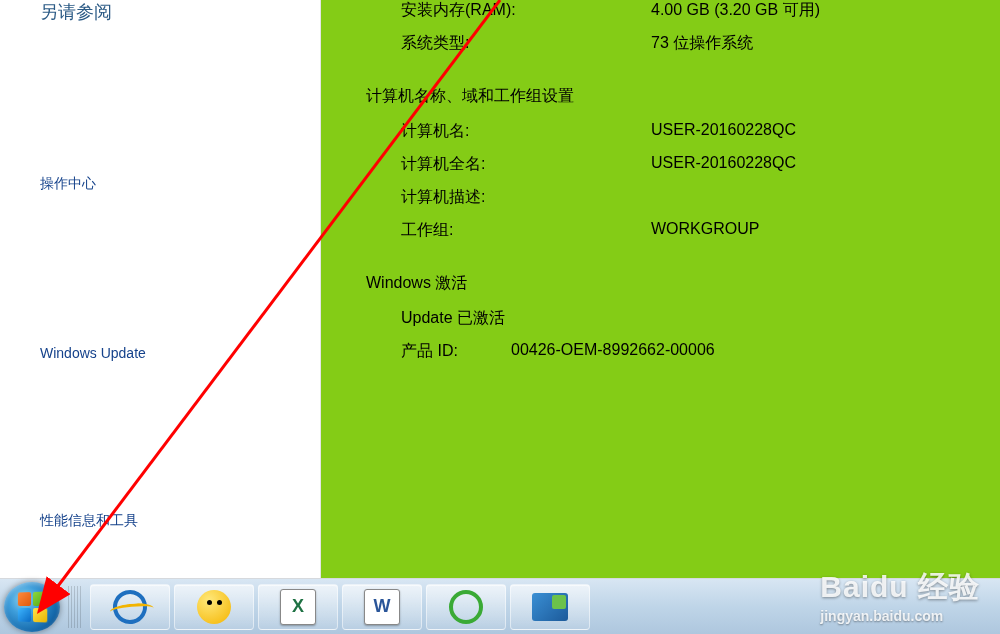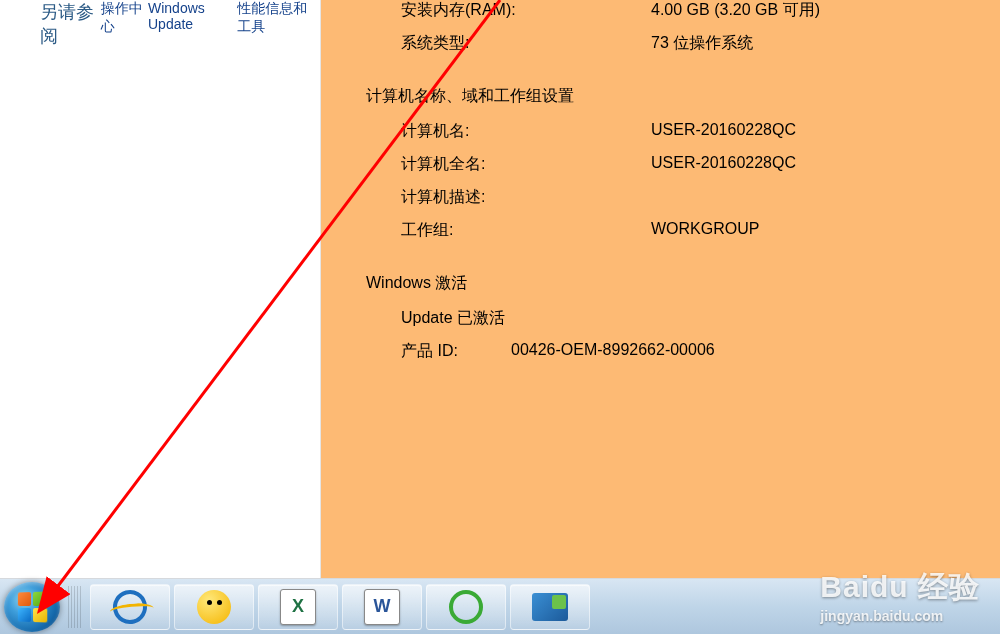--- a/index.html
+++ b/index.html
@@ -15,38 +15,38 @@
     .container {
       display: flex;
       height: 578px;
       width: 100%;
     }
     .sidebar {
       width: 320px;
       background: #fff;
       padding: 0 0 0 40px;
       display: flex;
-      flex-direction: row;
+      flex-direction: column;
       justify-content: space-between;
       padding-bottom: 30px;
     }
     .sidebar-title {
       color: #2b5a85;
       font-size: 18px;
       margin-bottom: 18px;
     }
     .sidebar-link {
       color: #15428b;
       font-size: 14px;
       margin-bottom: 18px;
       cursor: pointer;
     }
     .main {
       flex: 1;
-      background: #fdba74;
+      background: #84cc16;
       border-left: 1px solid #e5e5e5;
       padding: 0 20px 0 30px;
       color: #000;
     }
     .main-content {
       padding-left: 15px;
     }
     .row {
       display: flex;
       margin-bottom: 12px;

